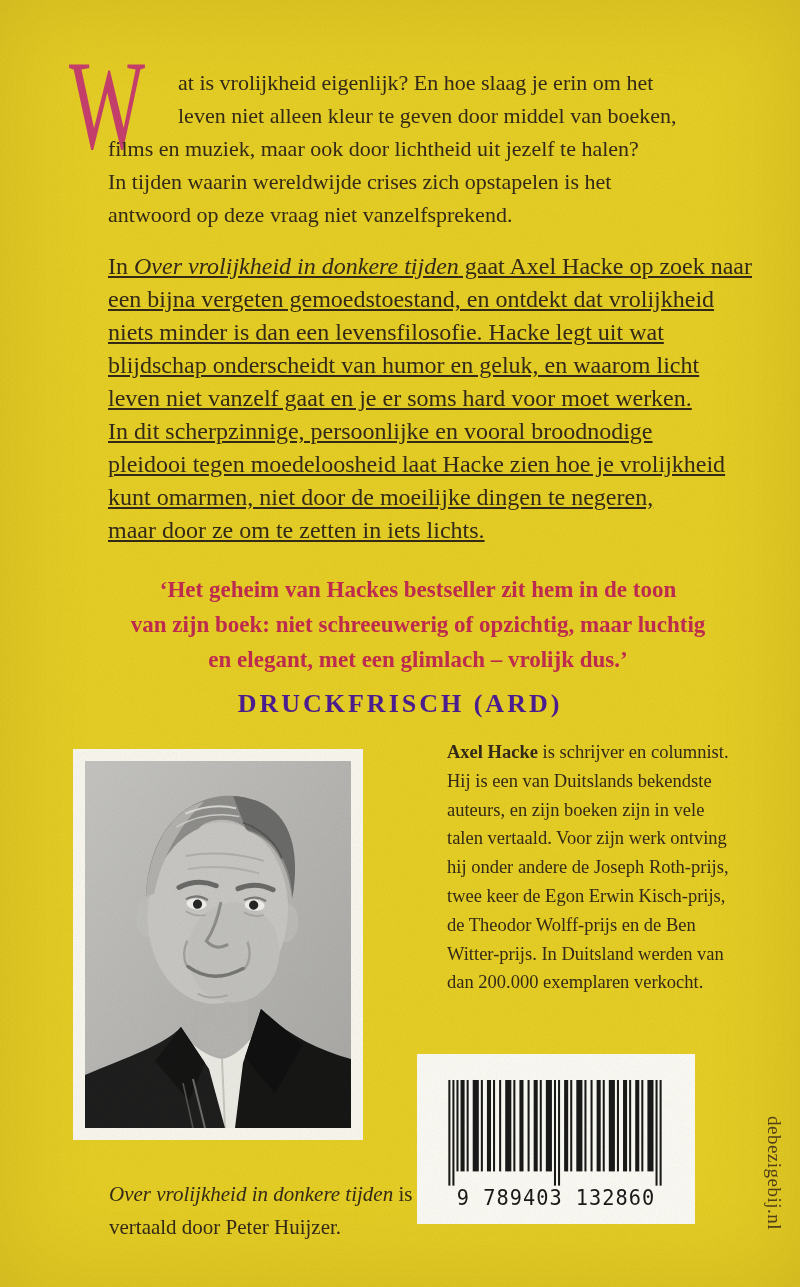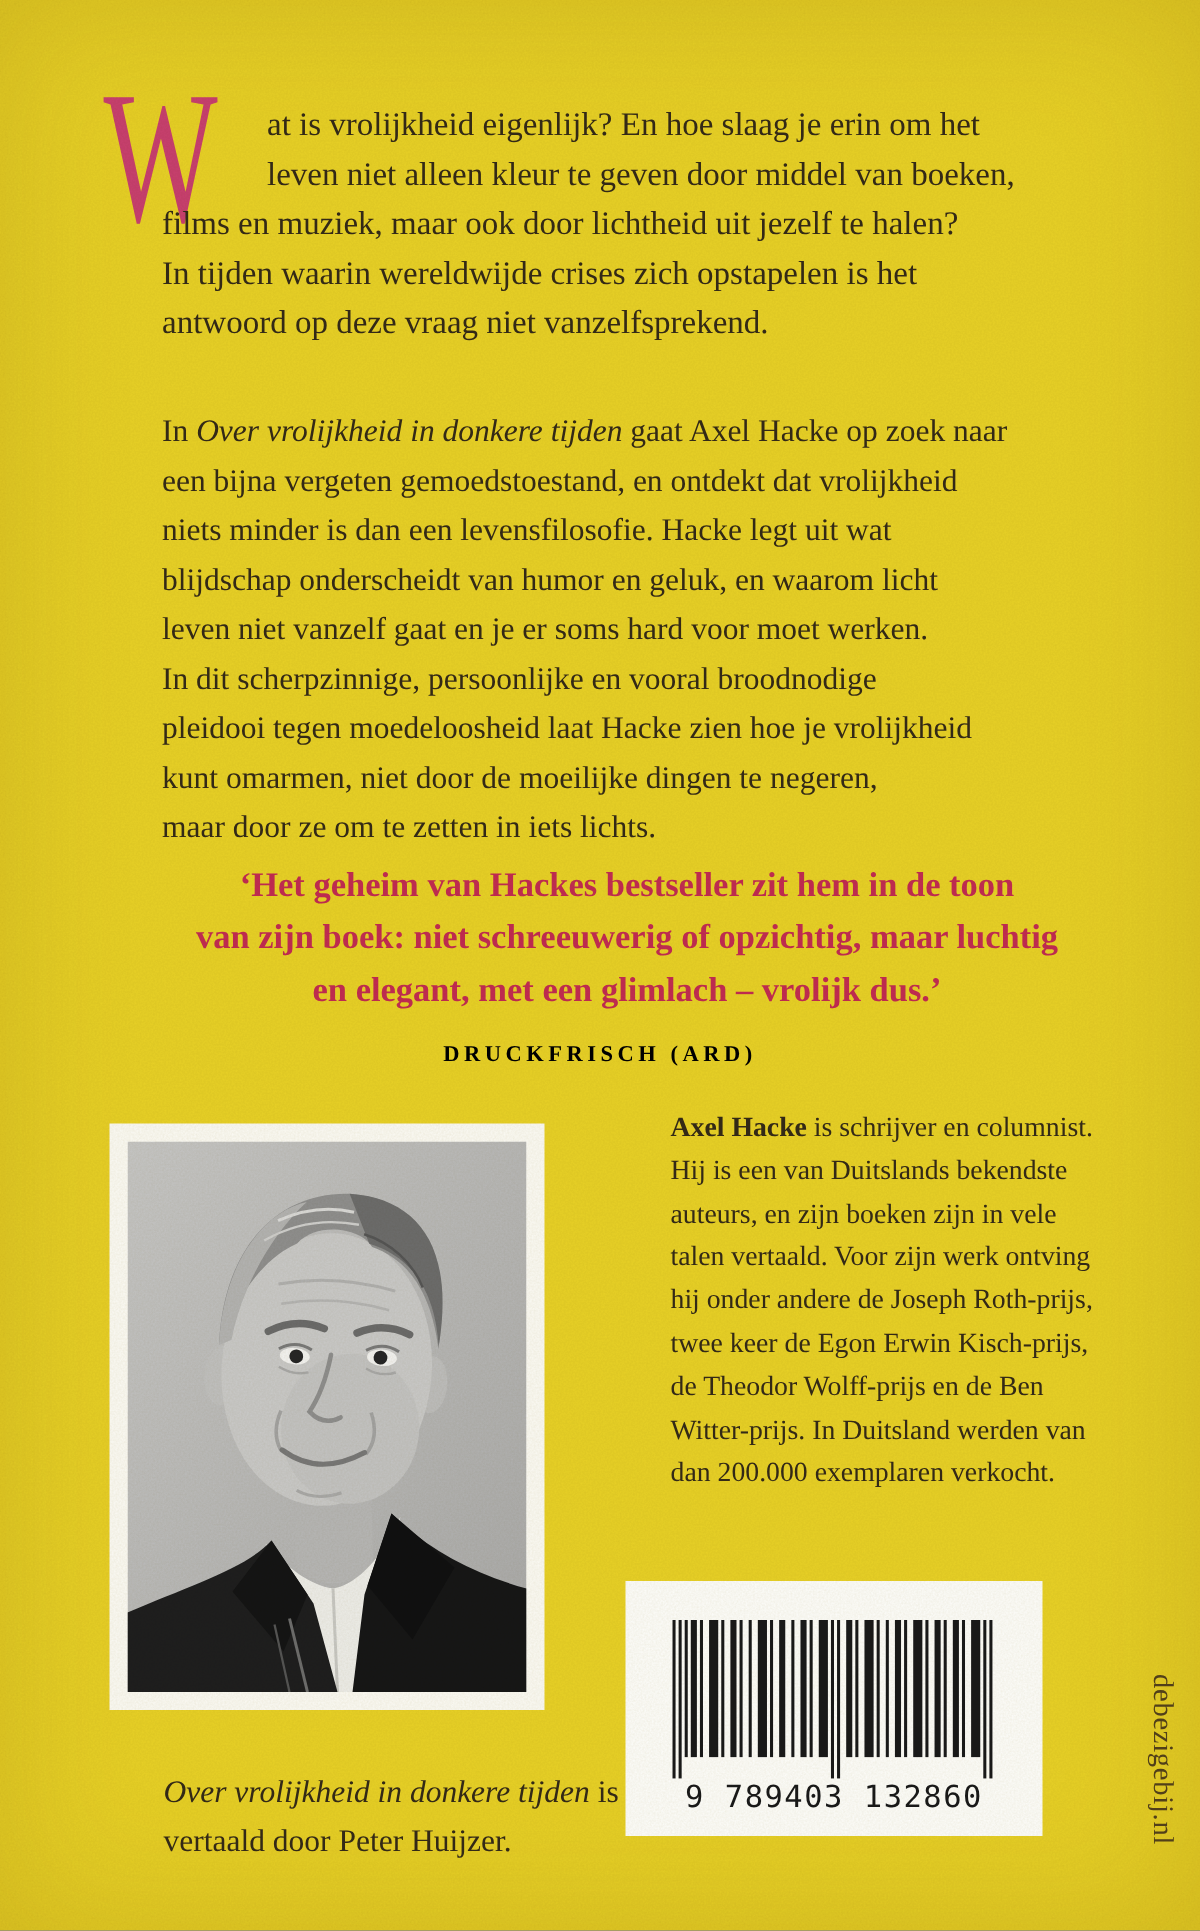--- a/index.html
+++ b/index.html
@@ -16,33 +16,33 @@
   .line{white-space:nowrap;margin-left:36px;}
   
   .dropcap{
     position:absolute;left:69px;top:43px;
     font-size:126px;line-height:1;font-weight:400;
     color:#c8406f;
     transform:scaleX(.64);transform-origin:left top;
   }
   .intro{position:absolute;left:72px;top:66px;width:700px;font-size:22px;line-height:33px;}
   .intro .line.indent{padding-left:70px;}
-  .synopsis{position:absolute;left:72px;top:271px;width:700px;font-size:21px;line-height:33px;}
+  .synopsis{position:absolute;left:72px;top:250px;width:700px;font-size:24px;line-height:33px;text-decoration:underline;}
   .it{font-style:italic;}
   .b{font-weight:bold;}
   
   .quote{
     position:absolute;left:50px;top:572px;width:700px;
     text-align:center;font-weight:bold;
     font-size:23px;line-height:35px;color:#c22c52;
   }
   .quote .line{white-space:nowrap;}
   .attribution{
-    margin-top:9px;font-size:15px;letter-spacing:3px;
-    color:#000000;font-weight:bold;
+    margin-top:9px;font-size:26px;letter-spacing:3px;
+    color:#4c1d95;font-weight:bold;
   }
   
   .photo-frame{
     position:absolute;left:73px;top:749px;width:290px;height:391px;
     background:#fbfaf5;padding:12px;box-sizing:border-box;
   }
   .photo-frame svg{display:block;width:266px;height:367px;}
   
   .bio{position:absolute;left:411px;top:738px;width:360px;font-size:18.5px;line-height:28.8px;}
   

